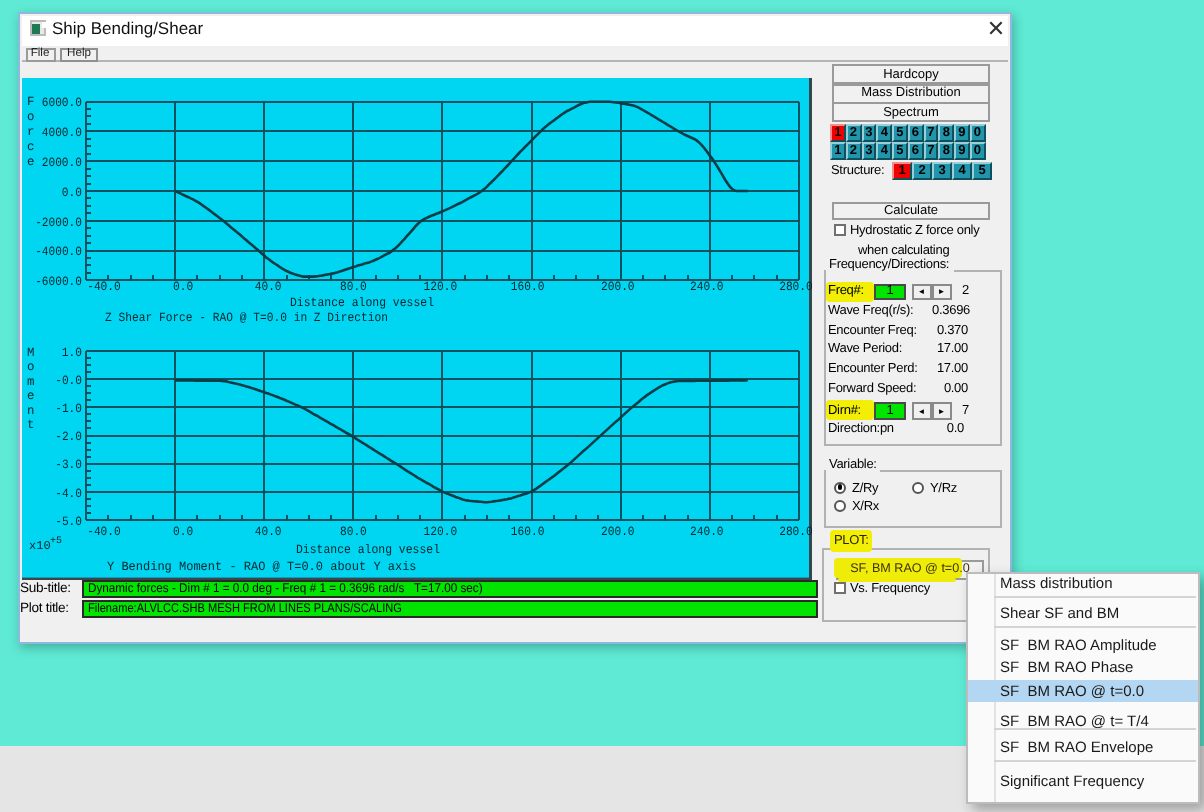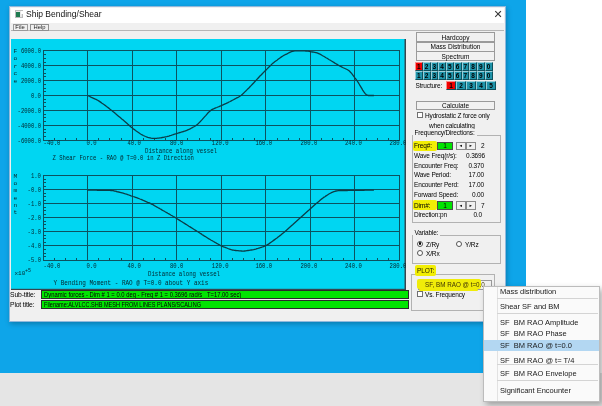--- a/index.html
+++ b/index.html
@@ -1,15 +1,15 @@
 <!DOCTYPE html>
 <html><head><meta charset="utf-8"><style>
 *{margin:0;padding:0;box-sizing:border-box}
 body{width:602px;height:406px;background:#fff;font-family:"Liberation Sans",sans-serif;overflow:hidden}
-#root{position:relative;width:526px;height:406px;background:#0ea5e9}
+#root{position:relative;width:602px;height:406px;background:#5eead4}
 .abs{position:absolute}
 .btn{position:absolute;background:#f1f1f1;border:1px solid #9a9a9a;display:flex;align-items:center;justify-content:center;font-size:6.5px;color:#000}
 .sq{position:absolute;display:flex;align-items:center;justify-content:center;font-size:6.5px;font-weight:bold;color:#000;background:#2095ab;border-top:1px solid rgba(255,255,255,.55);border-left:1px solid rgba(255,255,255,.55);border-bottom:1px solid #0e505c;border-right:1px solid #0e505c}
 .lab{position:absolute;font-size:6.5px;color:#000;white-space:nowrap;letter-spacing:-0.15px}
 .val{position:absolute;font-size:6.5px;color:#000;text-align:right;letter-spacing:-0.15px}
 .gbox{position:absolute;border:1px solid #b2b2b2}
 .glab{position:absolute;font-size:6.5px;background:#f0f0f0;padding:0 2px;color:#000;white-space:nowrap;letter-spacing:-0.15px}
 .ybl{position:absolute;background:#f2ee05;border-radius:2px}
 .gent{position:absolute;background:#00e400;border:1px solid #4a4a4a;display:flex;align-items:center;justify-content:center;font-size:6.5px;color:#000}
 .spin{position:absolute;background:#f0f0f0;border:1px solid #8a8a8a;display:flex;align-items:center;justify-content:center;font-size:4px;color:#000}
@@ -314,14 +314,14 @@
 <div class="sep" style="top:297.5px"></div>
 <div class="mi" style="top:301.5px">Shear SF and BM</div>
 <div class="sep" style="top:312.7px"></div>
 <div class="mi" style="top:317px">SF&nbsp; BM RAO Amplitude</div>
 <div class="mi" style="top:328.5px">SF&nbsp; BM RAO Phase</div>
 <div class="mi" style="top:340px">SF&nbsp; BM RAO @ t=0.0</div>
 <div class="mi" style="top:355px">SF&nbsp; BM RAO @ t= T/4</div>
 <div class="sep" style="top:364px"></div>
 <div class="mi" style="top:368.3px">SF&nbsp; BM RAO Envelope</div>
 <div class="sep" style="top:380.3px"></div>
-<div class="mi" style="top:385.3px">Significant Encounter</div>
+<div class="mi" style="top:385.3px">Significant Frequency</div>
 
 </div>
 </body></html>

